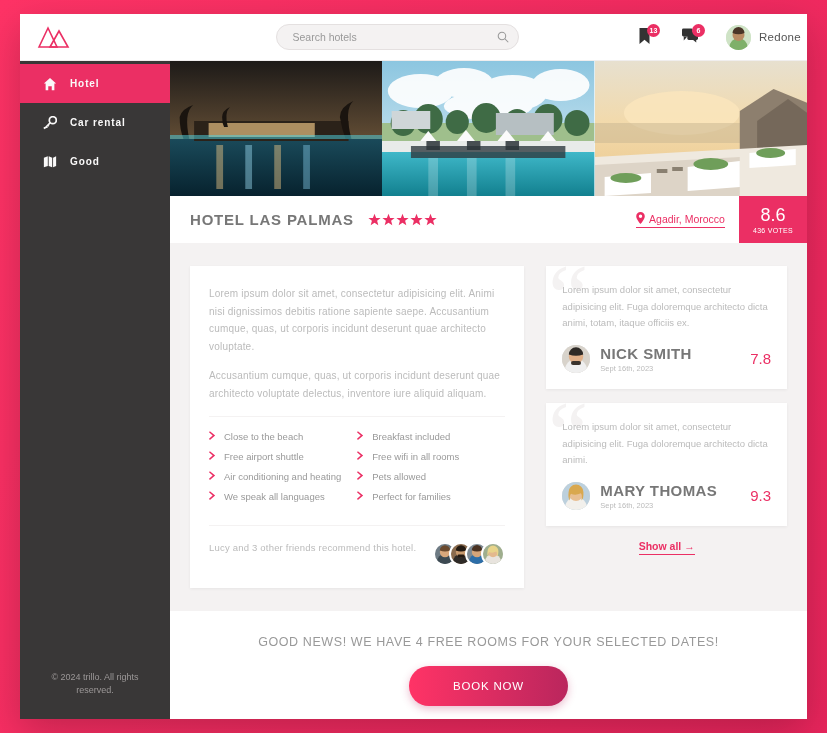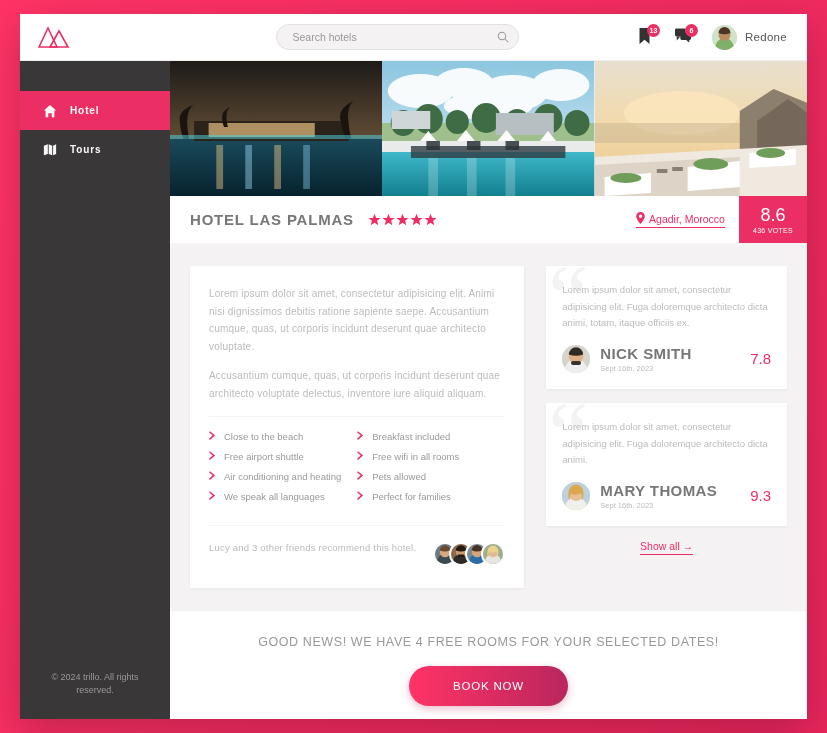--- a/index.html
+++ b/index.html
@@ -77,22 +77,21 @@
     transform: translateY(-50%);
     border: 0;
     background: transparent;
     cursor: pointer;
     line-height: 0;
   }
 
   .user-nav {
     display: flex;
     height: 100%;
-    padding-right: 14px;
-    gap: 0;
+    gap: 7px;
   }
   .icon-box {
     position: relative;
     width: 38px;
     height: 47px;
     display: flex;
     align-items: center;
     justify-content: center;
     cursor: pointer;
   }
@@ -132,21 +131,21 @@
   
   .content { display: flex; flex: 1; min-height: 0; }
 
   .sidebar {
     width: 150px;
     background: #393737;
     display: flex;
     flex-direction: column;
     flex: 0 0 auto;
   }
-  .side-nav { list-style: none; margin-top: 30px; text-align: right; }
+  .side-nav { list-style: none; margin-top: 3px; text-align: right; }
   .side-item {
     position: relative;
     height: 39px;
     display: flex;
     align-items: center;
     padding-left: 22px;
     gap: 13px;
     cursor: pointer;
     color: #faf9f9;
     font-size: 10px;
@@ -318,20 +317,21 @@
 
   .btn-inline {
     border: 0;
     background: transparent;
     color: #eb2f64;
     font-size: 10.5px;
     border-bottom: 1px solid currentColor;
     padding-bottom: 2px;
     cursor: pointer;
     font-family: "Liberation Sans", sans-serif;
+    font-weight: bold;
   }
 
   .cta {
     padding: 24px 0 28px;
     text-align: center;
     background: #fff;
     flex: 1;
   }
   .cta__book-now {
     font-size: 12.5px;
@@ -429,24 +429,33 @@
           <span class="side-icon">
             <svg width="14" height="14" viewBox="0 0 16 16">
                 <path d="M8 1 L15 7.5 h-2 V15 H10 V10.5 H6 V15 H3 V7.5 H1 z"></path>
               </svg>
           </span>
           <span>Hotel</span>
         </li>
         <li class="side-item">
           <span class="side-icon">
             <svg width="14" height="14" viewBox="0 0 16 16">
+                <circle cx="11.2" cy="4.8" r="4" fill="none" stroke="#faf9f9" stroke-width="2"></circle>
+                <path d="M8.4 7.6 L2 14 L1 13 M3.8 12.2 L5 13.4 M5.6 10.4 L6.8 11.6" stroke="#faf9f9" stroke-width="1.8" fill="none"></path>
+              </svg>
+          </span>
+          <span>Car rental</span>
+        </li>
+        <li class="side-item">
+          <span class="side-icon">
+            <svg width="14" height="14" viewBox="0 0 16 16">
                 <path d="M1 3 L5.5 1.5 V12.5 L1 14 Z M6.5 1.5 L10.5 3 V14 L6.5 12.5 Z M11.5 3 L15 1.5 V12.5 L11.5 14 Z"></path>
               </svg>
           </span>
-          <span>Tours</span>
+          <span>Good</span>
         </li>
       </ul>
       <div class="legal">© 2024 trillo. All rights reserved.</div>
     </nav>
 
     <main class="hotel-view">
 
       <div class="gallery">
         <figure>
           <svg class="gal-img" viewBox="0 0 220 135" preserveAspectRatio="none">

